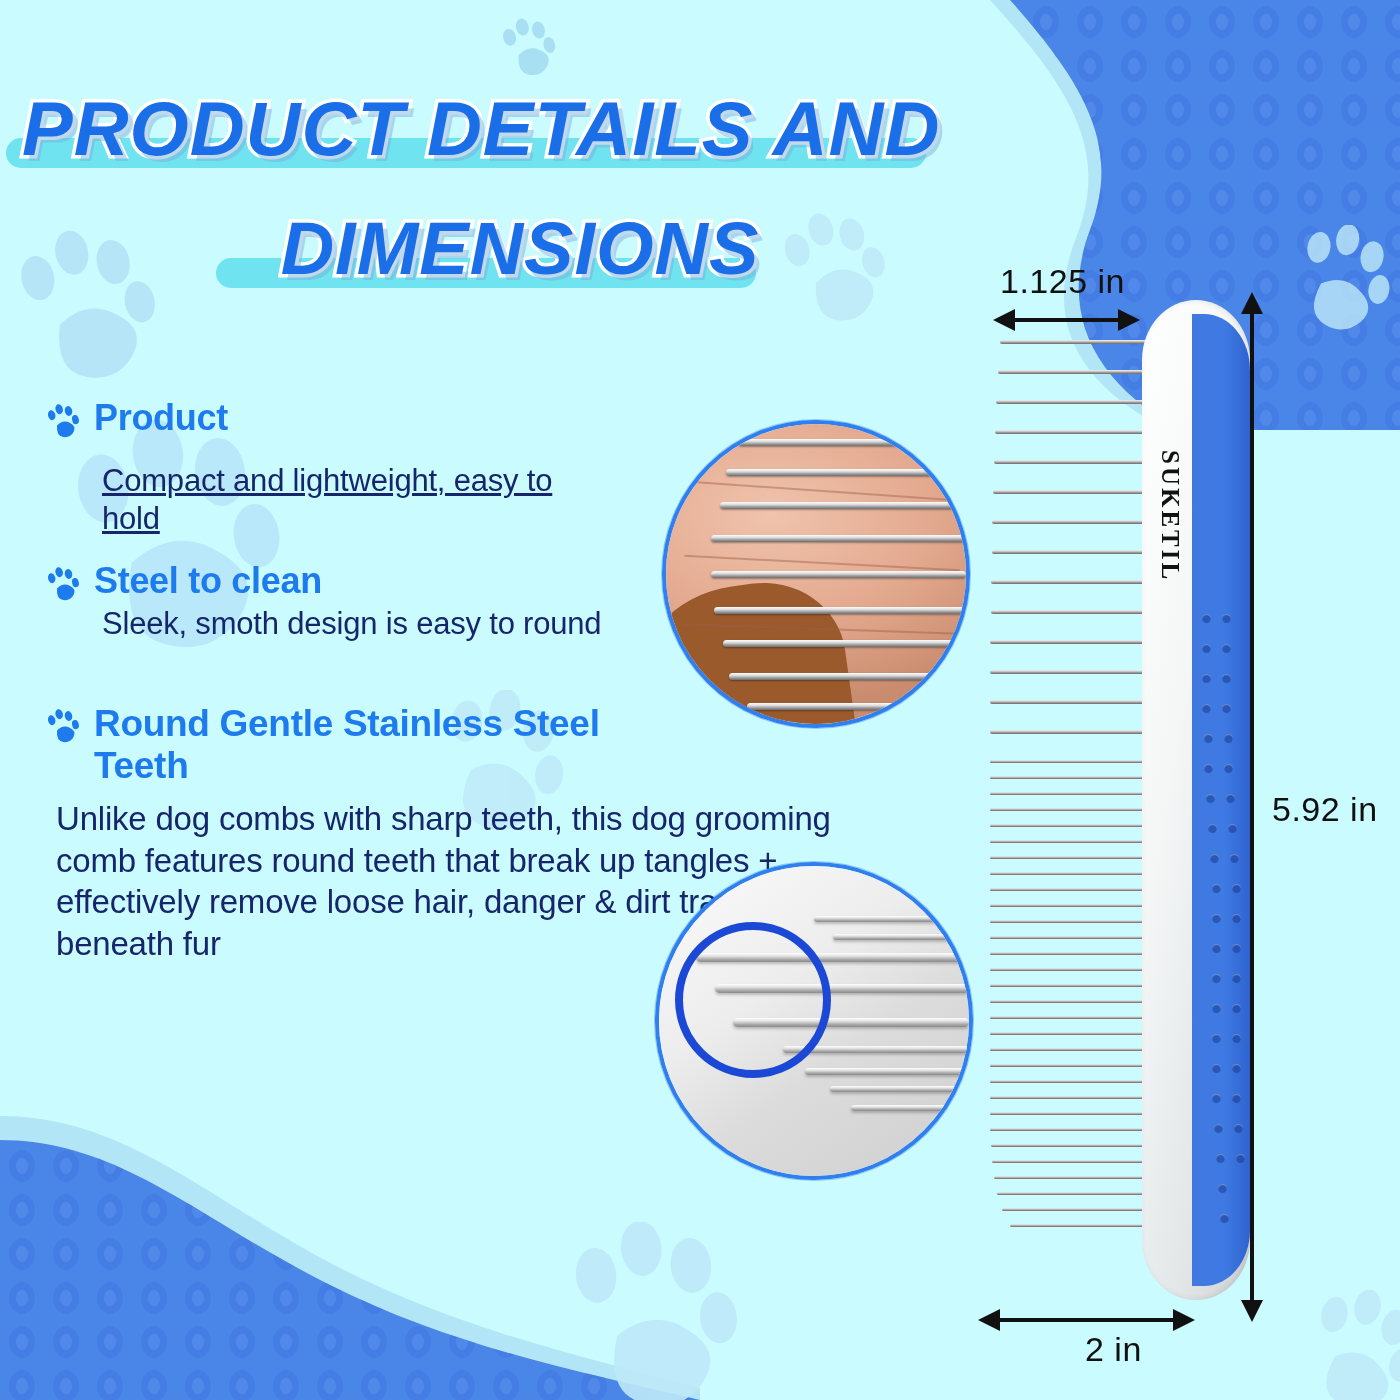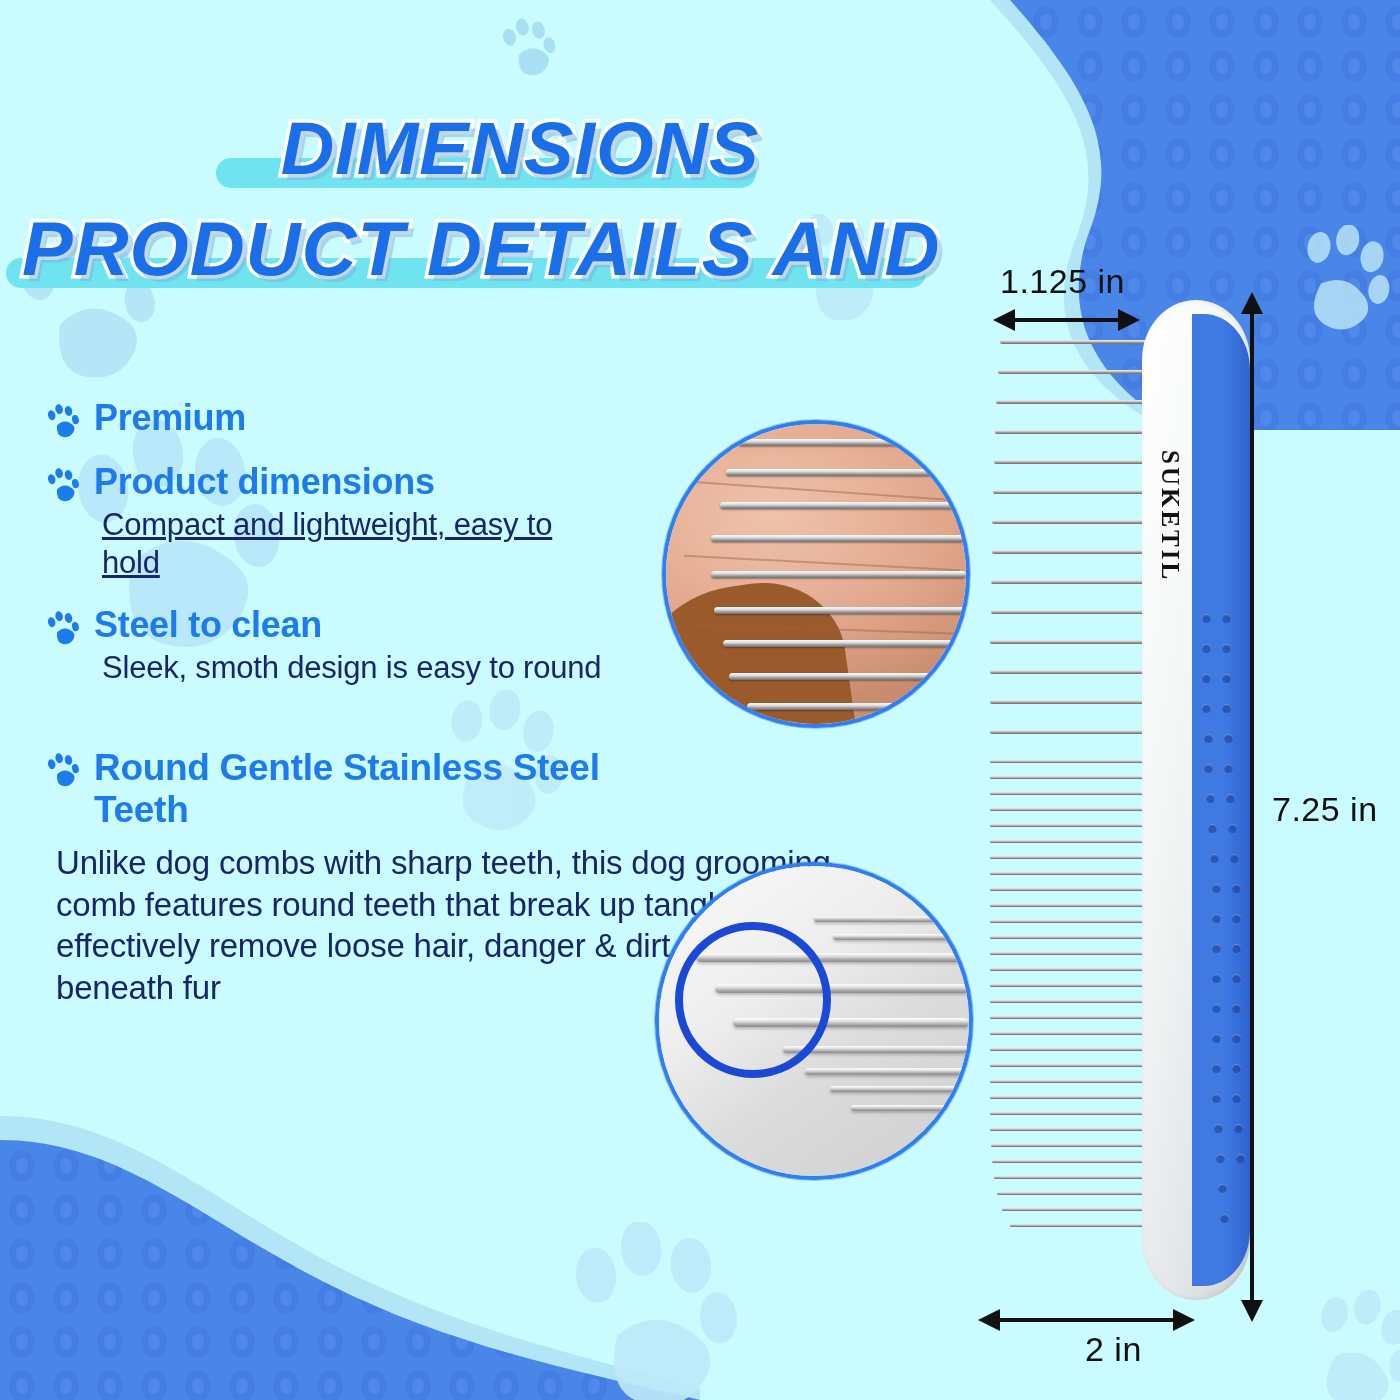--- a/index.html
+++ b/index.html
@@ -231,64 +231,50 @@
       <ellipse cx="22" cy="26" rx="11" ry="15"></ellipse>
           <ellipse cx="48" cy="14" rx="11" ry="15"></ellipse>
       <ellipse cx="74" cy="26" rx="11" ry="15"></ellipse>
           <ellipse cx="86" cy="56" rx="10" ry="14"></ellipse>
       <path d="M30 60 q22 -14 40 2 q16 13 4 28 q-14 16 -34 8 q-20 -8 -10 -38z"></path>
         </g>
       </svg>
   </div>
 
   <div class="title-block">
+    <div class="title-line l1">
+      <div class="hl a"></div>
+      <span class="title-text">PRODUCT DETAILS AND</span>
+    </div>
     <div class="title-line l2">
       <div class="hl b"></div>
       <span class="title-text">DIMENSIONS</span>
-    </div>
-    <div class="title-line l1">
-      <div class="hl a"></div>
-      <span class="title-text">PRODUCT DETAILS AND</span>
     </div>
   </div>
 
   <div class="features">
 
     <div class="feature">
       <div class="f-head">
         <span class="paw-bullet">
           <svg width="34" height="36" viewBox="0 0 100 108">
               <g fill="#1e7bee" transform="rotate(-14 50 54)">
             <ellipse cx="22" cy="26" rx="11" ry="15"></ellipse>
                 <ellipse cx="48" cy="14" rx="11" ry="15"></ellipse>
             <ellipse cx="74" cy="26" rx="11" ry="15"></ellipse>
                 <ellipse cx="88" cy="56" rx="10" ry="14"></ellipse>
             <path d="M30 60 q22 -14 40 2 q16 13 4 28 q-14 16 -34 8 q-20 -8 -10 -38z"></path>
               </g>
             </svg>
         </span>
-        <span class="f-title">Premium</span>
+        <span class="f-title">Product</span>
       </div>
     </div>
 
     <div class="feature" style="margin-top:22px;">
-      <div class="f-head">
-        <span class="paw-bullet">
-          <svg width="34" height="36" viewBox="0 0 100 108">
-              <g fill="#1e7bee" transform="rotate(-14 50 54)">
-            <ellipse cx="22" cy="26" rx="11" ry="15"></ellipse>
-                <ellipse cx="48" cy="14" rx="11" ry="15"></ellipse>
-            <ellipse cx="74" cy="26" rx="11" ry="15"></ellipse>
-                <ellipse cx="88" cy="56" rx="10" ry="14"></ellipse>
-            <path d="M30 60 q22 -14 40 2 q16 13 4 28 q-14 16 -34 8 q-20 -8 -10 -38z"></path>
-              </g>
-            </svg>
-        </span>
-        <span class="f-title">Product dimensions</span>
-      </div>
       <div class="f-body" style="width:500px;text-decoration:underline;">Compact and lightweight, easy to hold</div>
     </div>
 
     <div class="feature" style="margin-top:22px;">
       <div class="f-head">
         <span class="paw-bullet">
           <svg width="34" height="36" viewBox="0 0 100 108">
               <g fill="#1e7bee" transform="rotate(-14 50 54)">
             <ellipse cx="22" cy="26" rx="11" ry="15"></ellipse>
                 <ellipse cx="48" cy="14" rx="11" ry="15"></ellipse>
@@ -454,20 +440,20 @@
   </div>
 
   <div class="dim-label" style="left:1000px;top:262px;">1.125 in</div>
   <div class="dim-line" style="left:1000px;top:318px;width:130px;height:4px;"></div>
   <div class="arrow ar-left" style="left:993px;top:309px;"></div>
   <div class="arrow ar-right" style="left:1118px;top:309px;"></div>
 
   <div class="dim-line" style="left:1250px;top:310px;width:4px;height:1000px;"></div>
   <div class="arrow ar-up" style="left:1241px;top:292px;"></div>
   <div class="arrow ar-down" style="left:1241px;top:1300px;"></div>
-  <div class="dim-label" style="left:1272px;top:790px;">7.25 in</div>
+  <div class="dim-label" style="left:1272px;top:790px;">5.92 in</div>
 
   <div class="dim-line" style="left:985px;top:1318px;width:200px;height:4px;"></div>
   <div class="arrow ar-left" style="left:978px;top:1309px;"></div>
   <div class="arrow ar-right" style="left:1173px;top:1309px;"></div>
   <div class="dim-label" style="left:1085px;top:1330px;">2 in</div>
 
 </div>
 
 </body></html>

